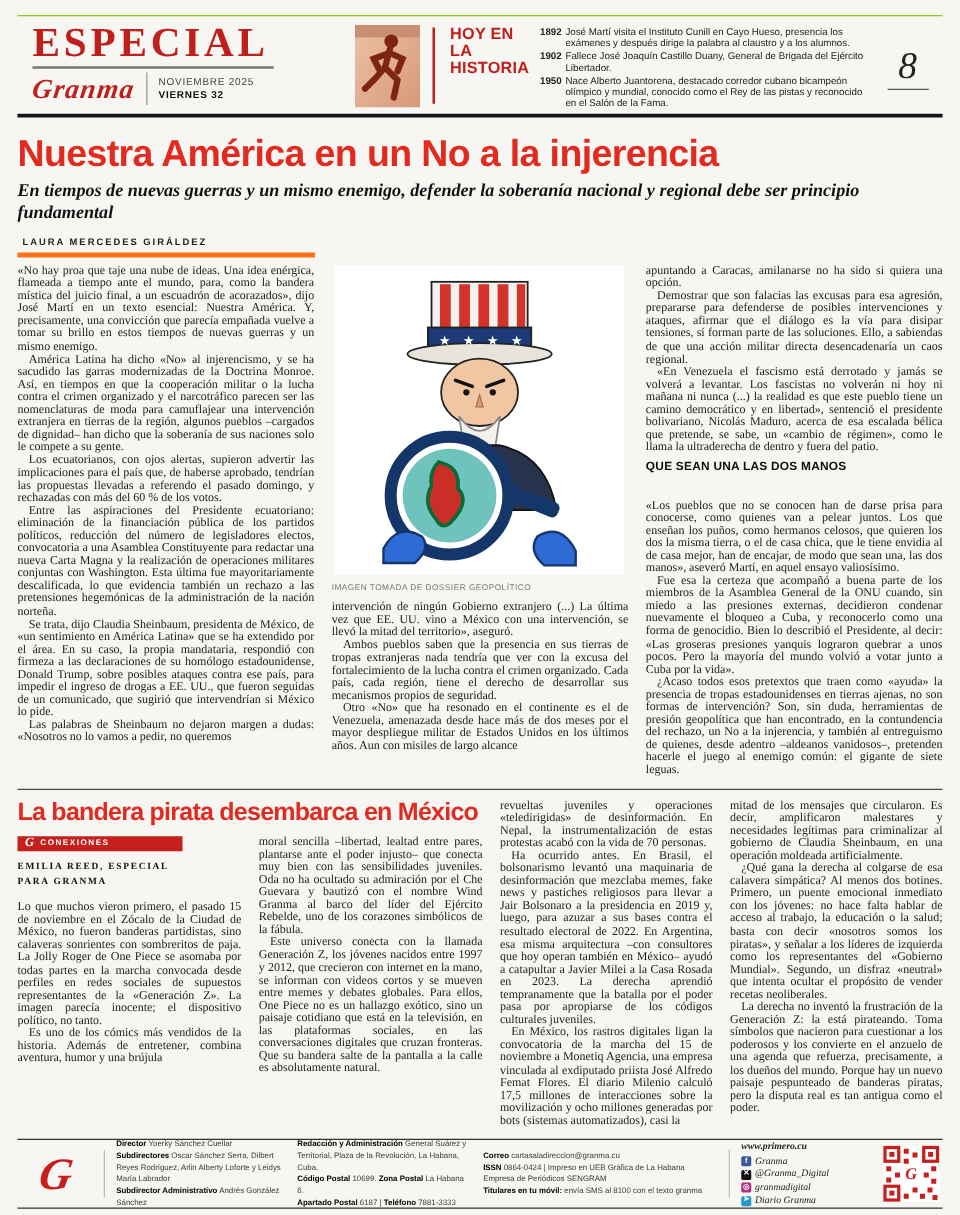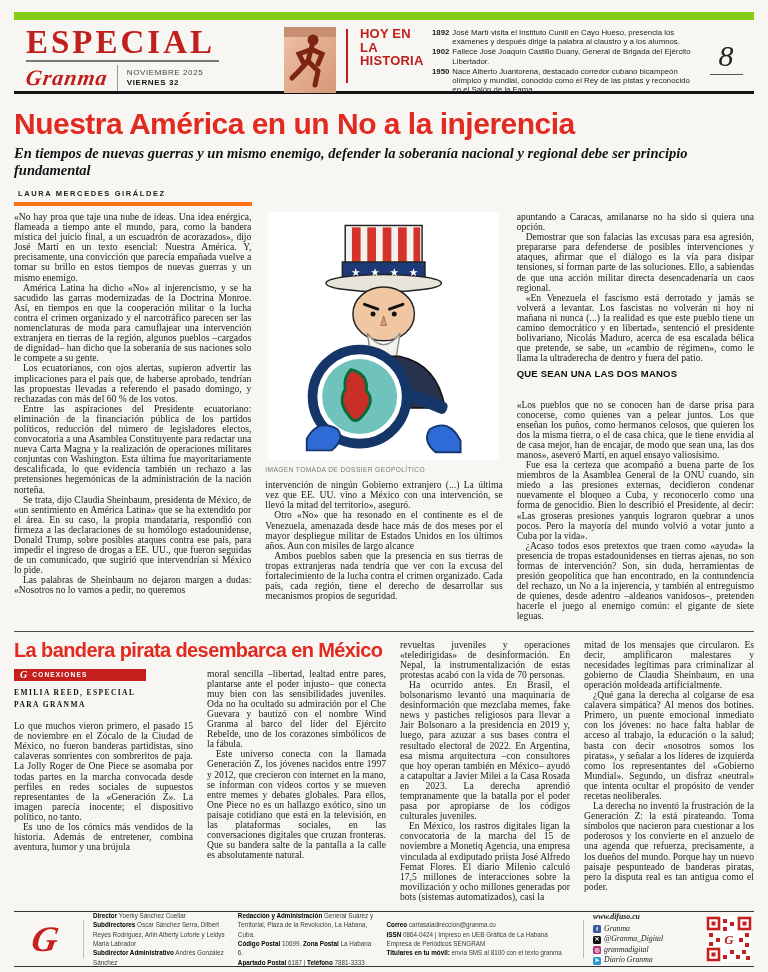--- a/index.html
+++ b/index.html
@@ -1,19 +1,19 @@
 <!DOCTYPE html>
 <html lang="es"><head>
 <meta charset="utf-8">
 <style>
   html,body{margin:0;padding:0;width:768px;height:972px;overflow:hidden;background:#f7f6f2;}
   *{box-sizing:border-box;}
   .page{width:768px;height:972px;padding:12px 14px 0;font-family:"Liberation Serif",serif;color:#1c1c1c;}
   
-  .masthead{border-top:8px solid #84cc16;border-bottom:3px solid #141414;padding:7px 4px 6px 12px;display:flex;align-items:stretch;gap:8px;height:82px;}
+  .masthead{border-top:1px solid #84cc16;border-bottom:3px solid #141414;padding:7px 4px 6px 12px;display:flex;align-items:stretch;gap:8px;height:82px;}
   .mast-left{width:250px;}
   .section-title{font-family:"Liberation Serif",serif;font-weight:700;font-size:33px;line-height:.95;color:#c0201d;letter-spacing:3px;border-bottom:2px solid #777;display:inline-block;padding:0 4px 2px 0;}
   .brand-row{display:flex;align-items:center;gap:9px;margin-top:3px;}
   .granma-logo{font-family:"Liberation Serif",serif;font-style:italic;font-weight:700;font-size:22px;color:#c0201d;transform:skewX(-8deg);letter-spacing:1px;}
   .vline{width:1px;height:26px;background:#999;}
   .date-block{font-family:"Liberation Sans",sans-serif;font-size:8px;letter-spacing:.6px;color:#444;line-height:1.35;}
   .date-block .day{font-weight:800;color:#111;}
   .runner{width:52px;height:66px;flex:none;}
   .red-rule{width:2px;background:#c0201d;margin:2px 4px 2px 2px;}
   .hist-label{font-family:"Liberation Sans",sans-serif;font-weight:800;font-size:13px;line-height:1.05;color:#c0201d;width:64px;flex:none;letter-spacing:.2px;}
@@ -177,22 +177,22 @@
           <circle cx="95" cy="192" r="49" fill="#ffffff" stroke="#153668" stroke-width="10"></circle>
           <circle cx="95" cy="192" r="39" fill="#6fc3bc"></circle>
           <path d="M86 164 Q104 168 102 186 Q112 196 98 212 Q90 222 84 212 Q72 198 80 184 Q78 172 86 164 Z" fill="#c92f27" stroke="#0b6b37" stroke-width="3"></path>
 
           <path d="M40 236 Q52 214 72 226 Q80 236 66 248 L40 248 Z" fill="#2e6bd6" stroke="#16366e" stroke-width="2"></path>
           <path d="M200 238 Q188 214 168 226 Q160 238 174 250 L200 250 Z" fill="#2e6bd6" stroke="#16366e" stroke-width="2"></path>
         </svg>
         <figcaption class="figcap">IMAGEN TOMADA DE DOSSIER GEOPOLÍTICO</figcaption>
       </figure>
       <p class="np">intervención de ningún Gobierno extranjero (...) La última vez que EE. UU. vino a México con una intervención, se llevó la mitad del territorio», aseguró.</p>
+      <p>Ambos pueblos saben que la presencia en sus tierras de tropas extranjeras nada tendría que ver con la excusa del fortalecimiento de la lucha contra el crimen organizado. Cada país, cada región, tiene el derecho de desarrollar sus mecanismos propios de seguridad.</p>
       <p>Otro «No» que ha resonado en el continente es el de Venezuela, amenazada desde hace más de dos meses por el mayor despliegue militar de Estados Unidos en los últimos años. Aun con misiles de largo alcance</p>
-      <p>Ambos pueblos saben que la presencia en sus tierras de tropas extranjeras nada tendría que ver con la excusa del fortalecimiento de la lucha contra el crimen organizado. Cada país, cada región, tiene el derecho de desarrollar sus mecanismos propios de seguridad.</p>
     </div>
 
     <div class="col">
       <p class="np">apuntando a Caracas, amilanarse no ha sido si quiera una opción.</p>
       <p>Demostrar que son falacias las excusas para esa agresión, prepararse para defenderse de posibles intervenciones y ataques, afirmar que el diálogo es la vía para disipar tensiones, sí forman parte de las soluciones. Ello, a sabiendas de que una acción militar directa desencadenaría un caos regional.</p>
       <p>«En Venezuela el fascismo está derrotado y jamás se volverá a levantar. Los fascistas no volverán ni hoy ni mañana ni nunca (...) la realidad es que este pueblo tiene un camino democrático y en libertad», sentenció el presidente bolivariano, Nicolás Maduro, acerca de esa escalada bélica que pretende, se sabe, un «cambio de régimen», como le llama la ultraderecha de dentro y fuera del patio.</p>
       <div class="subhead">QUE SEAN UNA LAS DOS MANOS</div>
       <p class="np">«Los pueblos que no se conocen han de darse prisa para conocerse, como quienes van a pelear juntos. Los que enseñan los puños, como hermanos celosos, que quieren los dos la misma tierra, o el de casa chica, que le tiene envidia al de casa mejor, han de encajar, de modo que sean una, las dos manos», aseveró Martí, en aquel ensayo valiosísimo.</p>
       <p>Fue esa la certeza que acompañó a buena parte de los miembros de la Asamblea General de la ONU cuando, sin miedo a las presiones externas, decidieron condenar nuevamente el bloqueo a Cuba, y reconocerlo como una forma de genocidio. Bien lo describió el Presidente, al decir: «Las groseras presiones yanquis lograron quebrar a unos pocos. Pero la mayoría del mundo volvió a votar junto a Cuba por la vida».</p>
       <p>¿Acaso todos esos pretextos que traen como «ayuda» la presencia de tropas estadounidenses en tierras ajenas, no son formas de intervención? Son, sin duda, herramientas de presión geopolítica que han encontrado, en la contundencia del rechazo, un No a la injerencia, y también al entreguismo de quienes, desde adentro –aldeanos vanidosos–, pretenden hacerle el juego al enemigo común: el gigante de siete leguas.</p>
@@ -248,21 +248,21 @@
       <div><b>Código Postal</b> <span>10699.</span> <b>Zona Postal</b> <span>La Habana 6.</span></div>
       <div><b>Apartado Postal</b> <span>6187 |</span> <b>Teléfono</b> <span>7881-3333</span></div>
     </div>
     <div class="f-block fb3">
       <div><b>Correo</b> <span>cartasaladireccion@granma.cu</span></div>
       <div><b>ISSN</b> <span>0864-0424 | Impreso en UEB Gráfica de La Habana Empresa de Periódicos SENGRAM</span></div>
       <div><b>Titulares en tu móvil:</b> <span>envía SMS al 8100 con el texto granma</span></div>
     </div>
     <div class="f-div"></div>
     <div class="f-social">
-      <div class="f-site">www.difuso.cu</div>
+      <div class="f-site">www.primero.cu</div>
       <div class="soc-row">
         <span class="soc-ic ic-fb">f</span>
         <span>Granma</span>
       </div>
       <div class="soc-row">
         <span class="soc-ic ic-x">✕</span>
         <span>@Granma_Digital</span>
       </div>
       <div class="soc-row">
         <span class="soc-ic ic-ig">◎</span>

